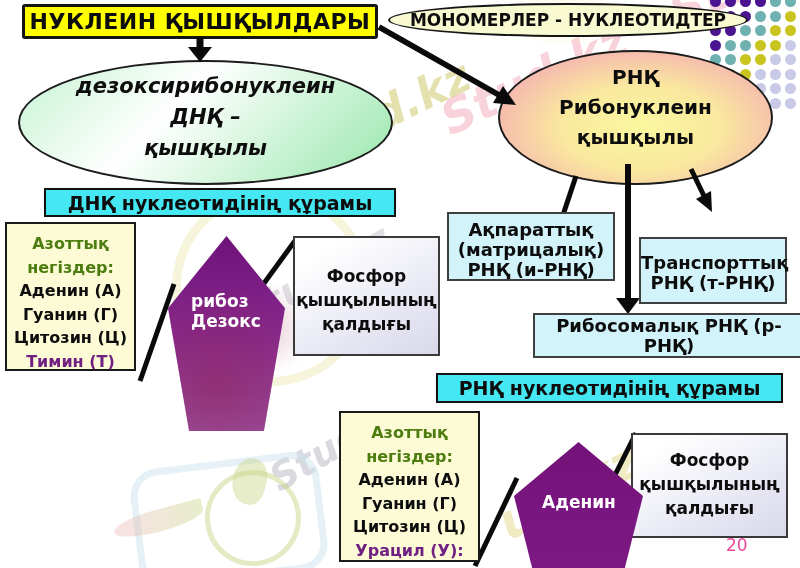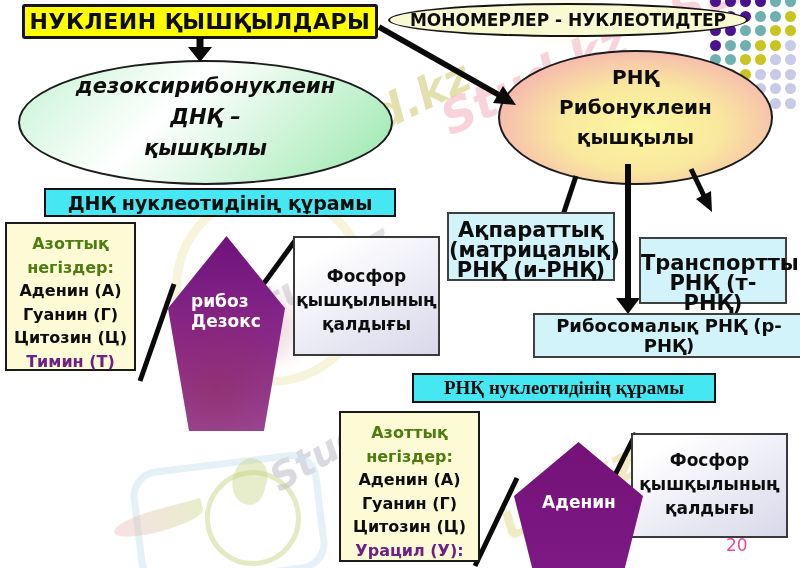--- a/index.html
+++ b/index.html
@@ -56,36 +56,36 @@
     padding-top:10px;
   }
   
   .box{z-index:5;background:#ffffff;border:2px solid #222;}
   .cyan-header{
     background:#45e8f2;border:2px solid #111;
     display:flex;align-items:center;justify-content:center;
     font-size:19px;font-weight:bold;
   }
   .dnk-header{left:44px;top:188px;width:352px;height:29px;}
-  .rnk-header{left:412px;top:373px;width:304px;height:30px;font-family:Liberation Serif, serif;}
+  .rnk-header{left:436px;top:373px;width:347px;height:30px;}
   .cream{background:#fdfbd6;border:2px solid #1a1a1a;text-align:center;font-weight:bold;font-size:16px;line-height:23.5px;padding-top:8px;}
   .bases-left{left:5px;top:222px;width:131px;height:149px;}
   .bases-bottom{left:339px;top:411px;width:141px;height:151px;}
   .red-t{color:#4d7c0f;}
   .purple-t{color:#702082;}
   .phosphate{
     text-align:center;font-weight:bold;font-size:17px;line-height:24px;
     background:linear-gradient(150deg,#ffffff 15%,#ececf6 55%,#d8d8ea 100%);
     border:2px solid #3a3a3a;
   }
   .phos-left{left:293px;top:236px;width:147px;height:120px;padding-top:26px;}
   .phos-bottom{left:631px;top:433px;width:157px;height:105px;padding-top:13px;}
   .pale-cyan{
     background:#d2f3fa;border:2px solid #3f3f3f;text-align:center;font-weight:bold;
-    font-size:21px;line-height:20px;
+    font-size:18px;line-height:20px;
   }
   .rna-info{left:447px;top:212px;width:168px;height:69px;padding-top:6px;}
   .rna-transport{left:639px;top:213px;width:148px;height:67px;padding-top:14px;margin-top:24px;}
   .rna-ribosomal{left:533px;top:313px;width:272px;height:45px;font-size:18px;display:flex;align-items:center;justify-content:center;}
   
   .pentagon{
     position:absolute;z-index:6;
     clip-path:polygon(50% 0%,100% 37%,82% 100%,18% 100%,0% 37%);
     color:#ffffff;font-weight:bold;font-size:17px;line-height:20px;white-space:nowrap;
   }

